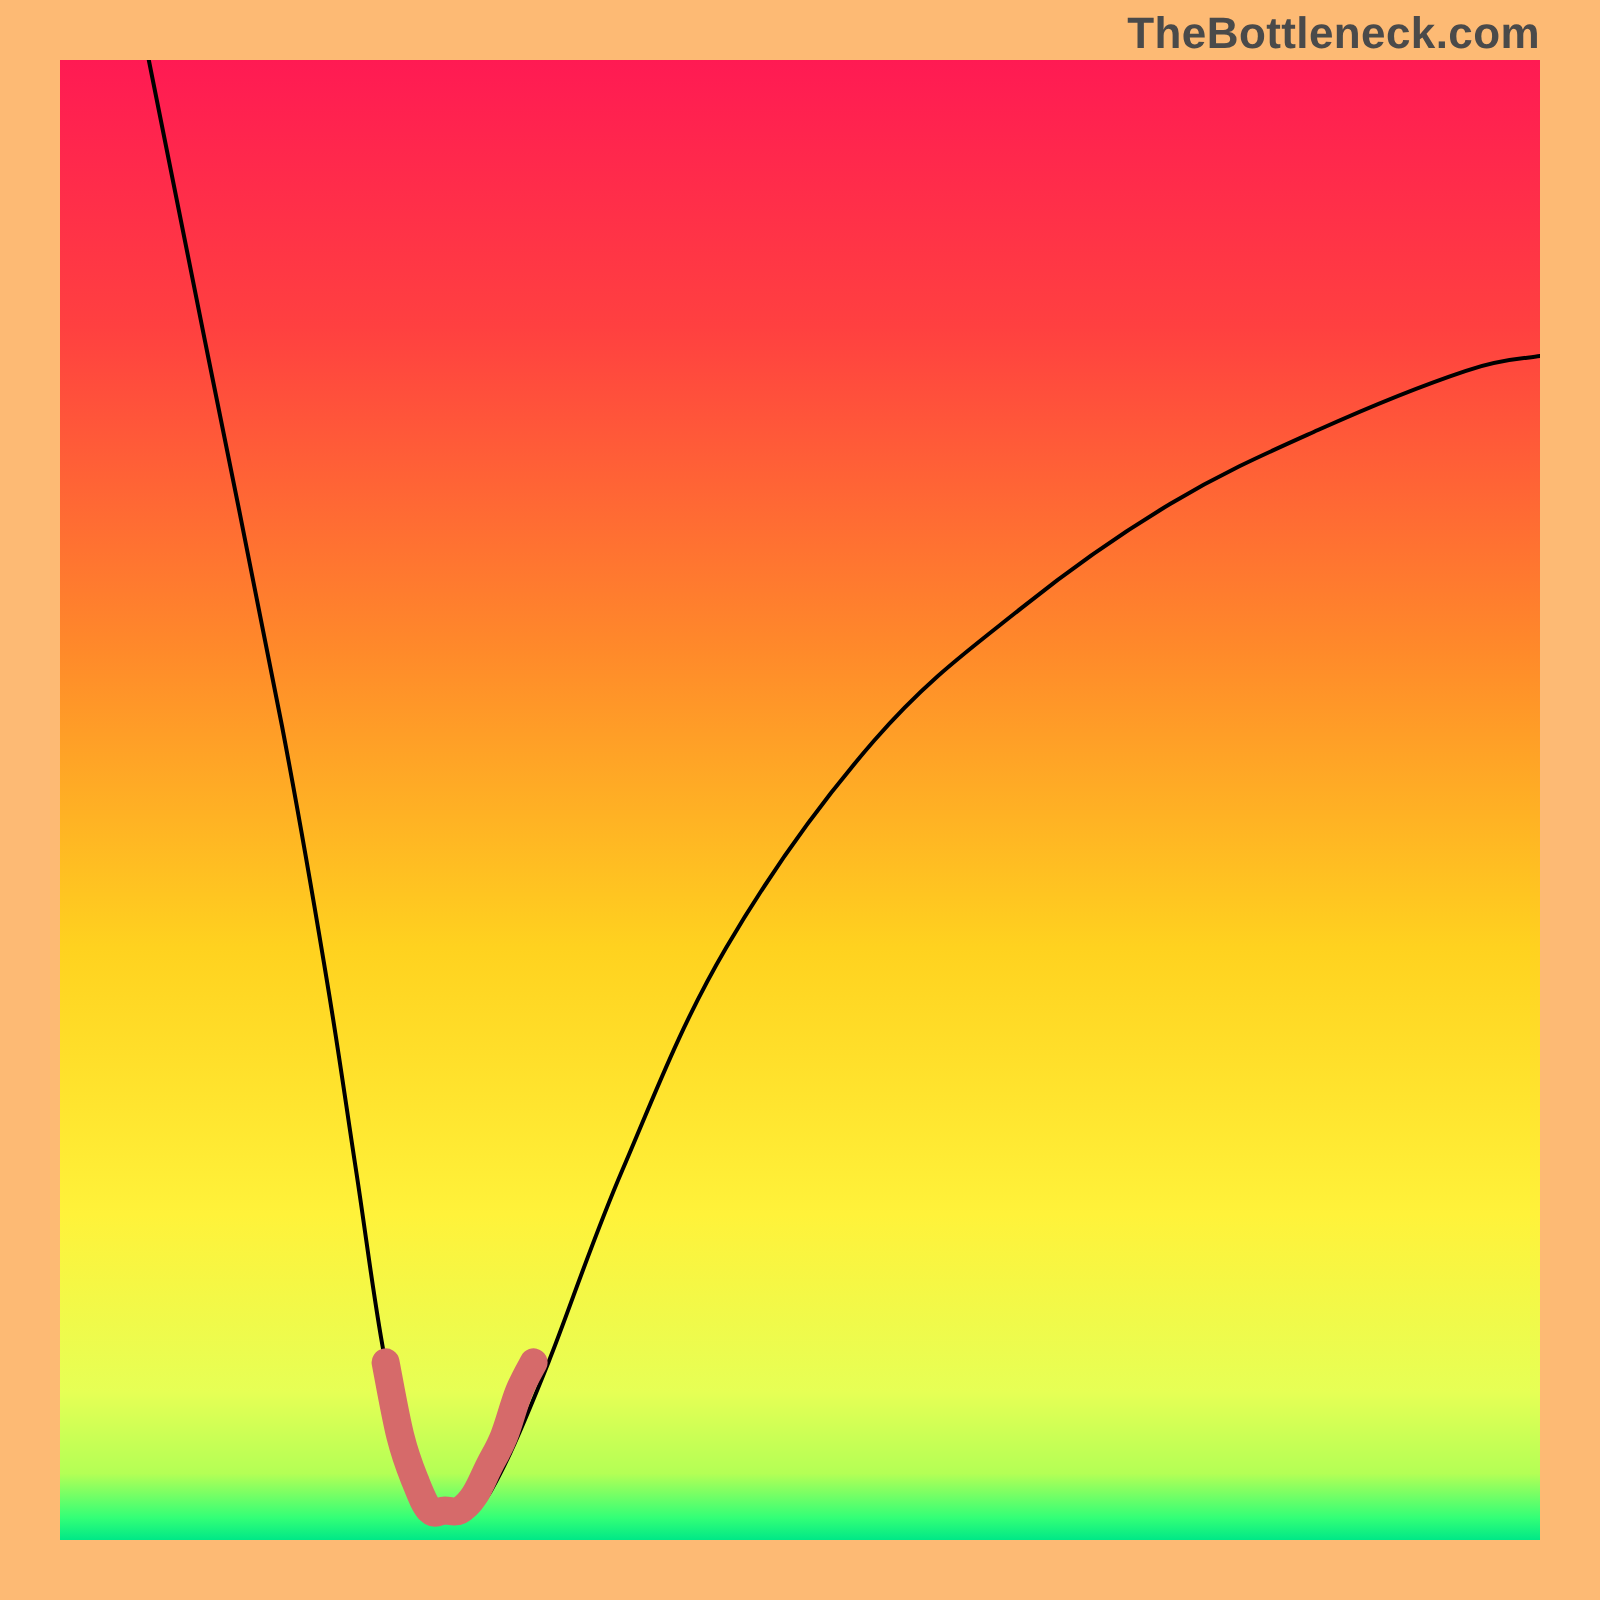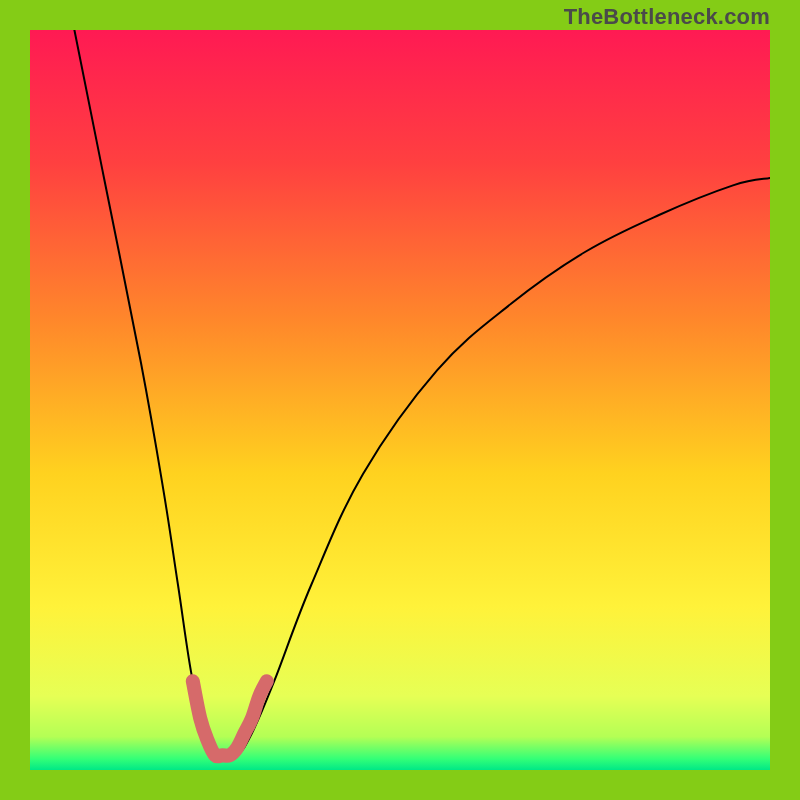--- a/index.html
+++ b/index.html
@@ -10,21 +10,21 @@
     background: #000;
     overflow: hidden;
     font-family: Arial, Helvetica, sans-serif;
   }
   .frame {
     position: absolute;
     top: 0;
     left: 0;
     width: 800px;
     height: 800px;
-    background: #84cc16;
+    background: #fdba74;
   }
   .plot-area {
     position: absolute;
     top: 30px;
     left: 30px;
     width: 740px;
     height: 740px;
     overflow: hidden;
   }
   .gradient {

